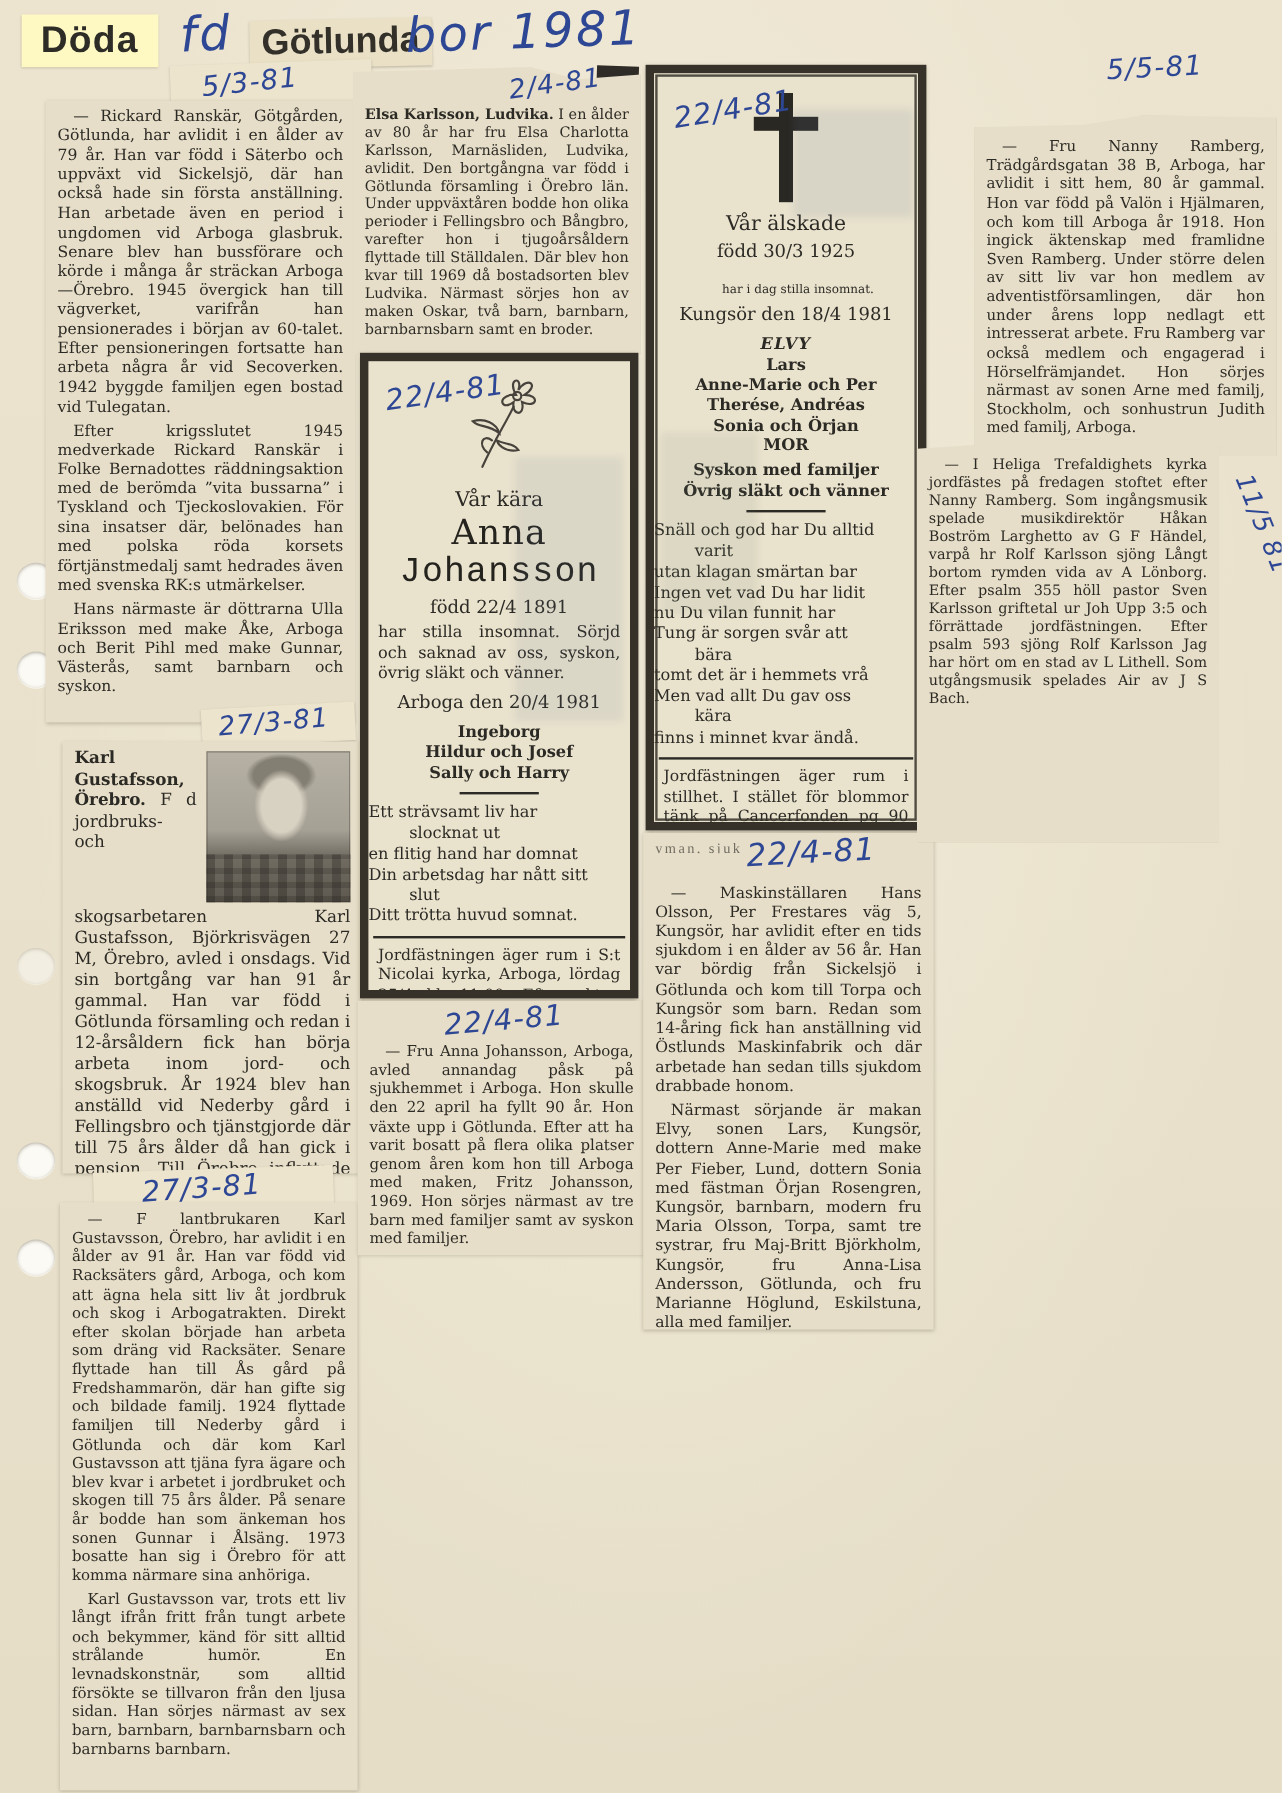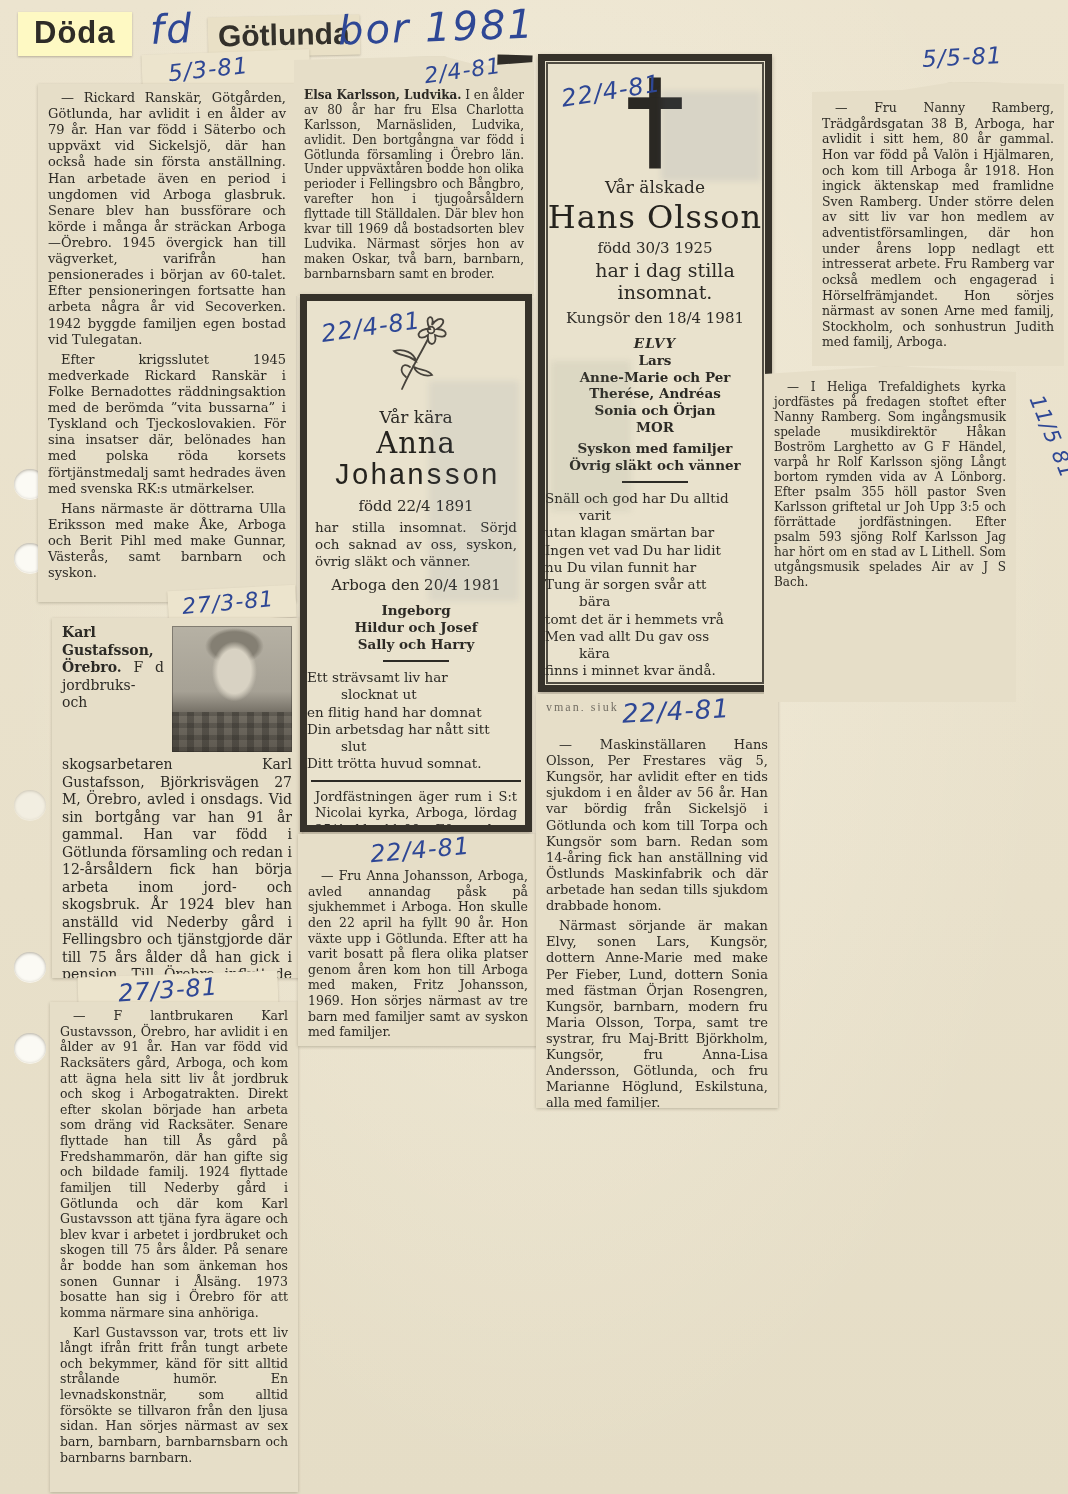--- a/index.html
+++ b/index.html
@@ -30,21 +30,21 @@
         box-shadow:0 1px 3px rgba(70,60,40,.28);line-height:1.24;}
   .clip p{margin:0 0 4px 0;text-indent:13px;}
   .lead{font-weight:bold;}
   
   .notice{position:absolute;background:#e9e2cd;border:7px solid #36322a;box-sizing:border-box;
           text-align:center;overflow:hidden;box-shadow:0 2px 4px rgba(60,50,30,.35);}
   .notice .innerline{position:absolute;inset:1px;border:2px solid rgba(54,50,42,.85);pointer-events:none;}
   .notice .intro{font-size:17px;margin-top:6px;}
   .notice .big-name{font-size:31px;letter-spacing:1px;color:#25231e;line-height:1.15;}
   .notice .born{font-size:15px;margin-top:3px;}
-  .notice .nline{font-size:19px;margin-top:2px;padding-left:20px;}
+  .notice .nline{font-size:10px;margin-top:18px;padding-left:20px;}
   .notice .dateline{font-size:15px;margin:6px 0 8px;}
   .notice .mourner{font-weight:bold;font-size:13.5px;line-height:1.25;}
   .notice .verse{text-align:left;font-size:13.5px;line-height:1.28;}
   .notice .verse .ind{padding-left:34px;}
   .rule-short{width:66px;border-top:2px solid #2c2a25;margin:7px auto;}
   .rule-full{border-top:2px solid #2c2a25;margin:7px 4px;}
   .notice .footer{text-align:justify;font-size:13px;padding:0 8px;line-height:1.28;}
   
   .cross-wrap{margin:14px auto 4px;width:70px;height:96px;}
   .flower-wrap{margin:8px auto 0;width:84px;height:92px;}
@@ -159,21 +159,20 @@
     <div class="ghost" style="right:4px;top:30px;width:100px;height:90px;background:rgba(96,118,150,.12);"></div>
     <div class="ghost" style="left:6px;top:300px;width:80px;height:150px;background:rgba(110,130,110,.10);"></div>
     <div class="hw hw-date" style="left:16px;top:16px;transform:rotate(-9deg);font-size:24px;">22/4-81</div>
     <div class="cross-wrap">
       <svg viewBox="0 0 60 82" width="70" height="96" fill="#2a2823">
         <rect x="25" y="2" width="10" height="78"></rect>
         <rect x="7" y="19" width="46" height="10"></rect>
       </svg>
     </div>
     <div class="intro">Vår älskade</div>
-    <div class="big-name" style="font-size:32px;margin-top:2px;">Hans Olsson</div>
     <div class="born">född 30/3 1925</div>
     <div class="nline">har i dag stilla insomnat.</div>
     <div class="dateline">Kungsör den 18/4 1981</div>
     <div class="mourner" style="letter-spacing:1px;font-style:italic;">ELVY</div>
     <div class="mourner">Lars</div>
     <div class="mourner">Anne-Marie och Per</div>
     <div class="mourner">Therése, Andréas</div>
     <div class="mourner">Sonia och Örjan</div>
     <div class="mourner">MOR</div>
     <div class="mourner" style="margin-top:4px;">Syskon med familjer</div>
@@ -198,21 +197,21 @@
 
   <div class="clip" style="left:536px;top:694px;width:242px;height:414px;font-size:13px;">
     <div class="cut-line">yman, sjuk</div>
     <div style="height:26px;"></div>
     <p>— Maskinställaren Hans Olsson, Per Frestares väg 5, Kungsör, har avlidit efter en tids sjukdom i en ålder av 56 år. Han var bördig från Sickelsjö i Götlunda och kom till Torpa och Kungsör som barn. Redan som 14-åring fick han anställning vid Östlunds Maskinfabrik och där arbetade han sedan tills sjukdom drabbade honom.</p>
     <p>Närmast sörjande är makan Elvy, sonen Lars, Kungsör, dottern Anne-Marie med make Per Fieber, Lund, dottern Sonia med fästman Örjan Rosengren, Kungsör, barnbarn, modern fru Maria Olsson, Torpa, samt tre systrar, fru Maj-Britt Björkholm, Kungsör, fru Anna-Lisa Andersson, Götlunda, och fru Marianne Höglund, Eskilstuna, alla med familjer.</p>
   </div>
   <div class="hw hw-date" style="left:622px;top:696px;transform:rotate(-3deg);font-size:26px;">22/4-81</div>
 
   <div class="hw hw-date" style="left:922px;top:44px;transform:rotate(-3deg);font-size:23px;">5/5-81</div>
-  <div class="clip" style="left:812px;top:82px;width:252px;height:284px;font-size:12.5px;line-height:1.25;clip-path:polygon(0 10px,36% 8px,56% 0,100% 2px,100% 100%,0 100%);">
+  <div class="clip" style="left:812px;top:96px;width:252px;height:284px;font-size:12.5px;line-height:1.25;clip-path:polygon(0 10px,36% 8px,56% 0,100% 2px,100% 100%,0 100%);">
     <div style="height:12px;"></div>
     <p>— Fru Nanny Ramberg, Trädgårdsgatan 38 B, Arboga, har avlidit i sitt hem, 80 år gammal. Hon var född på Valön i Hjälmaren, och kom till Arboga år 1918. Hon ingick äktenskap med framlidne Sven Ramberg. Under större delen av sitt liv var hon medlem av adventistförsamlingen, där hon under årens lopp nedlagt ett intresserat arbete. Fru Ramberg var också medlem och engagerad i Hörselfrämjandet. Hon sörjes närmast av sonen Arne med familj, Stockholm, och sonhustrun Judith med familj, Arboga.</p>
   </div>
 
   <div class="clip" style="left:764px;top:366px;width:252px;height:336px;font-size:12px;line-height:1.25;clip-path:polygon(0 8px,50% 0,100% 6px,100% 100%,0 100%);">
     <div style="height:8px;"></div>
     <p>— I Heliga Trefaldighets kyrka jordfästes på fredagen stoftet efter Nanny Ramberg. Som ingångsmusik spelade musikdirektör Håkan Boström Larghetto av G F Händel, varpå hr Rolf Karlsson sjöng Långt bortom rymden vida av A Lönborg. Efter psalm 355 höll pastor Sven Karlsson griftetal ur Joh Upp 3:5 och förrättade jordfästningen. Efter psalm 593 sjöng Rolf Karlsson Jag har hört om en stad av L Lithell. Som utgångsmusik spelades Air av J S Bach.</p>
   </div>
   <div class="hw hw-date vdate" style="left:1046px;top:392px;font-size:21px;">11/5 81</div>
 

